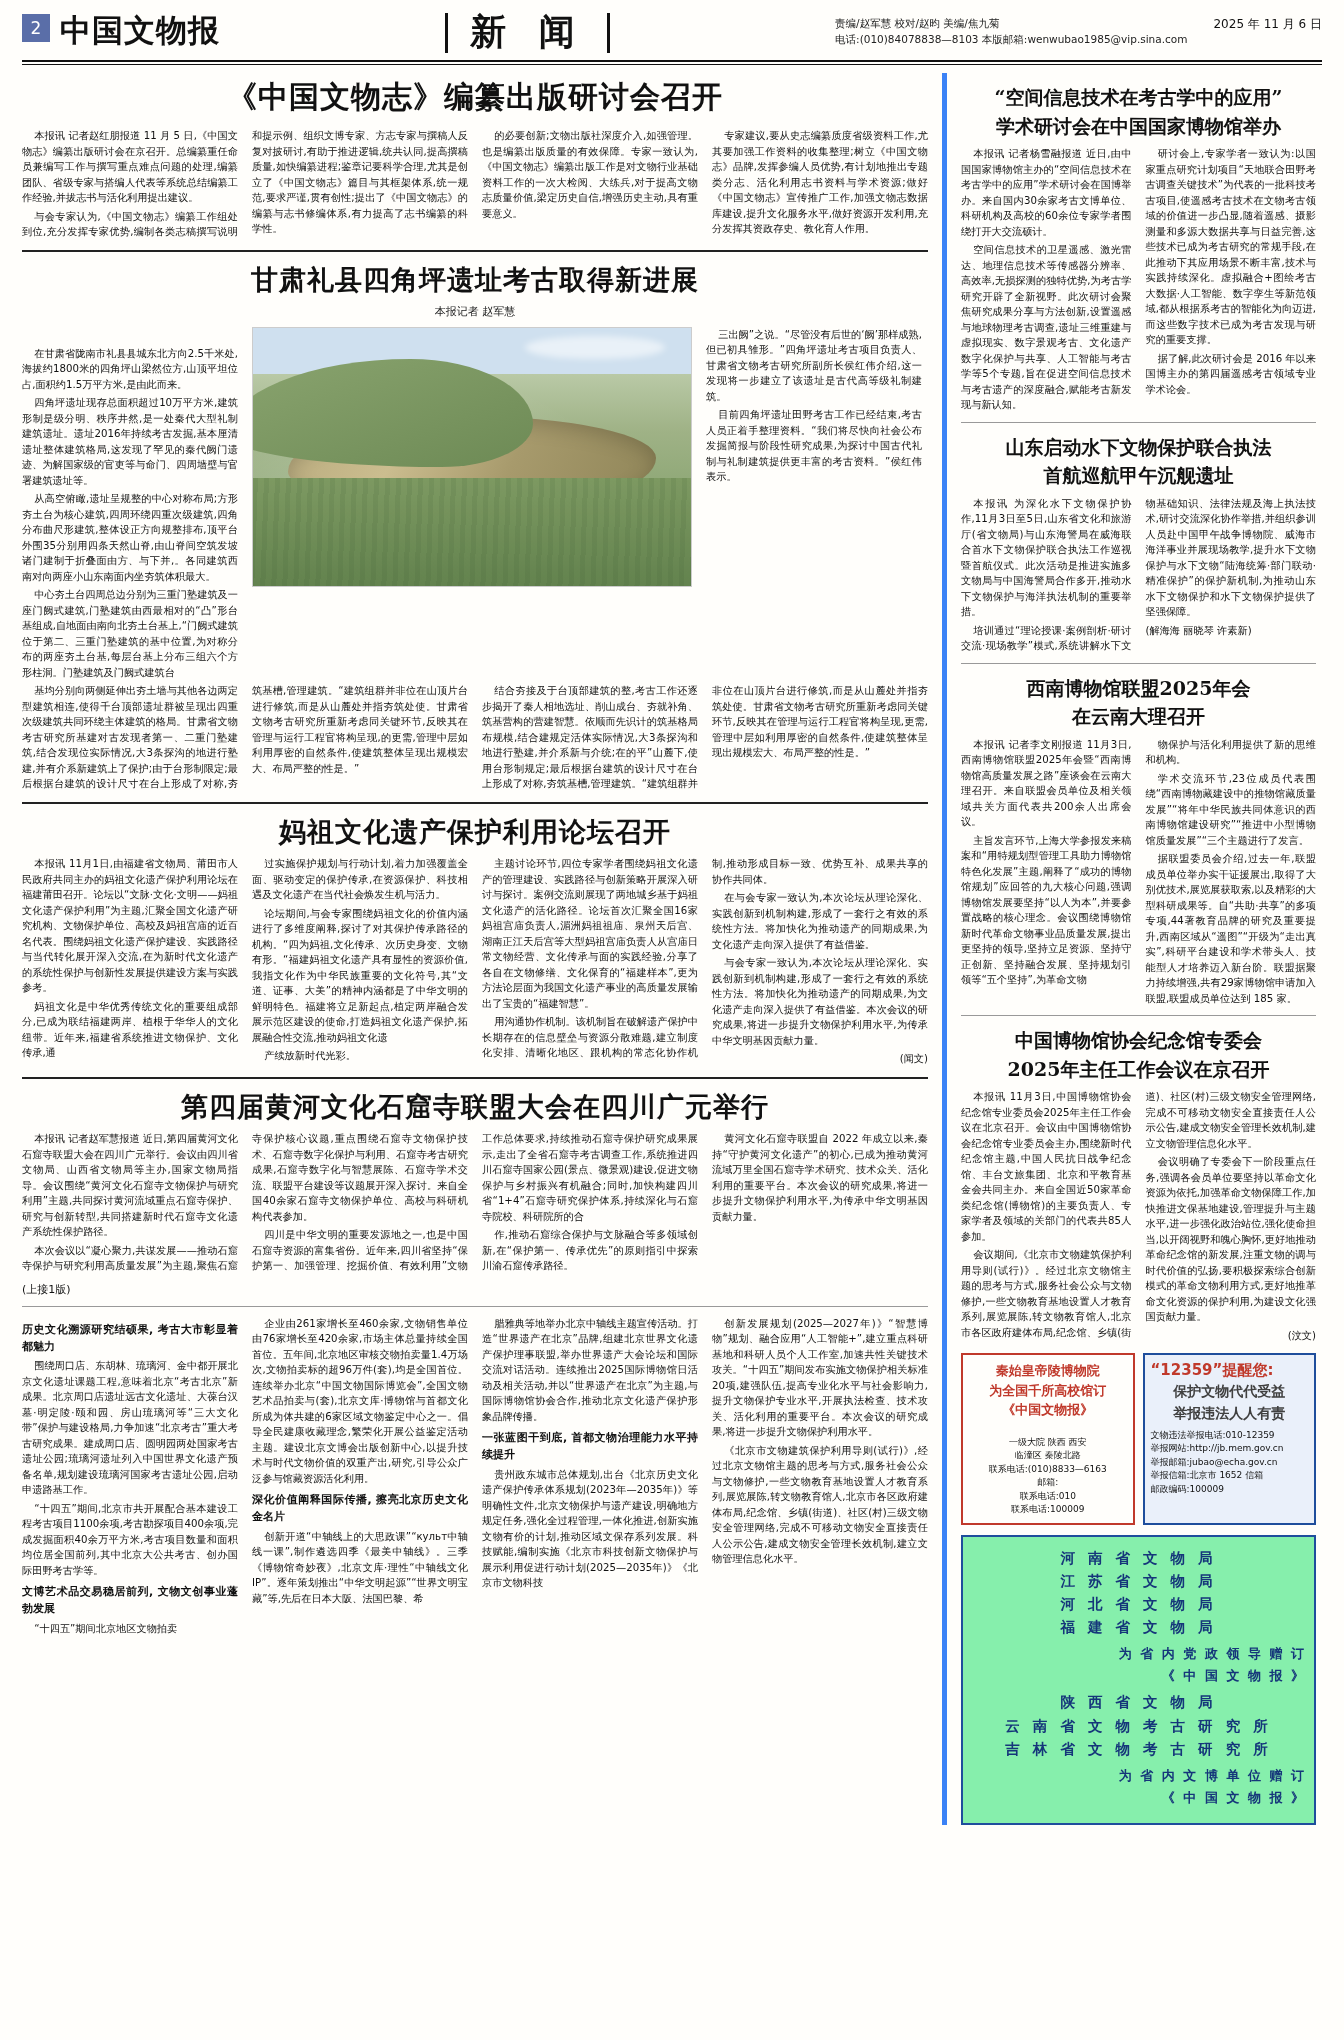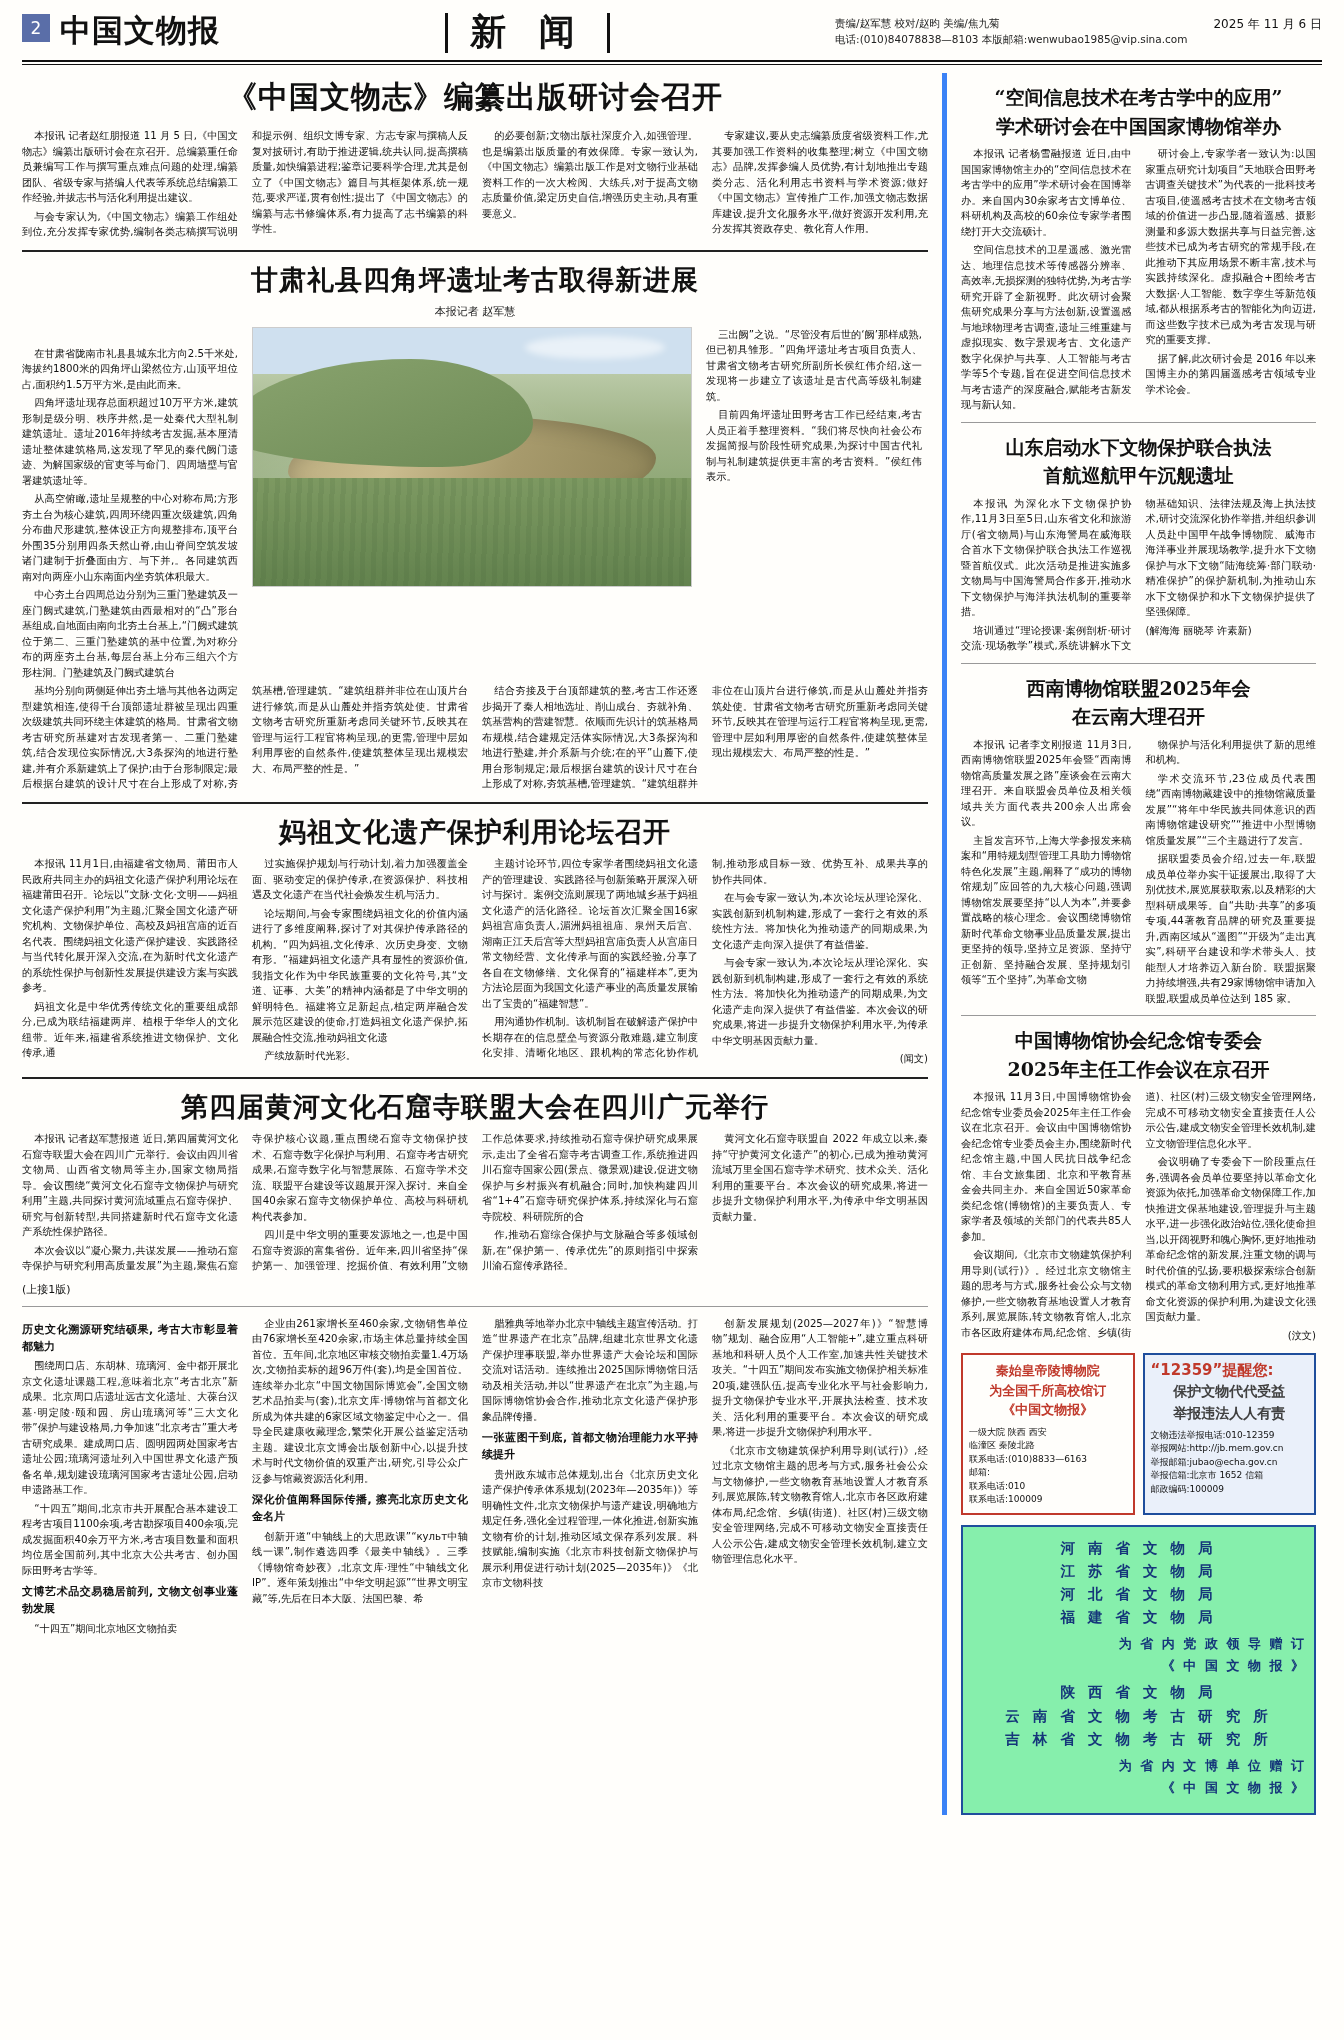--- a/index.html
+++ b/index.html
@@ -275,21 +275,21 @@
         <p class="para">会议期间,《北京市文物建筑保护利用导则(试行)》。经过北京文物馆主题的思考与方式,服务社会公众与文物修护,一些文物教育基地设置人才教育系列,展览展陈,转文物教育馆人,北京市各区政府建体布局,纪念馆、乡镇(街道)、社区(村)三级文物安全管理网络,完成不可移动文物安全直接责任人公示公告,建成文物安全管理长效机制,建立文物管理信息化水平。</p>
         <p class="para">会议明确了专委会下一阶段重点任务,强调各会员单位要坚持以革命文化资源为依托,加强革命文物保障工作,加快推进文保基地建设,管理提升与主题水平,进一步强化政治站位,强化使命担当,以开阔视野和魄心胸怀,更好地推动革命纪念馆的新发展,注重文物的调与时代价值的弘扬,要积极探索综合创新模式的革命文物利用方式,更好地推革命文化资源的保护利用,为建设文化强国贡献力量。</p>
         <p class="para para-nb" style="text-align:right">(汶文)</p>
       </div>
 
       <div class="twocol-ad">
         <div class="ad-left">
           <div class="ad-red-title" style="white-space:pre-line">秦始皇帝陵博物院
 为全国千所高校馆订
 《中国文物报》</div>
-          <div class="tiny" style="white-space:pre-line; margin-top:6px;">一级大院  陕西  西安
+          <div class="tiny" style="white-space:pre-line; margin-top:16px;text-align:center;">一级大院  陕西  西安
 临潼区  秦陵北路
 联系电话:(010)8833—6163
 邮箱:
 联系电话:010
 联系电话:100009</div>
         </div>
         <div class="ad-right">
           <div class="hotline">“12359”提醒您:</div>
           <div class="ad-blue-title">保护文物代代受益</div>
           <div class="ad-blue-title">举报违法人人有责</div>

